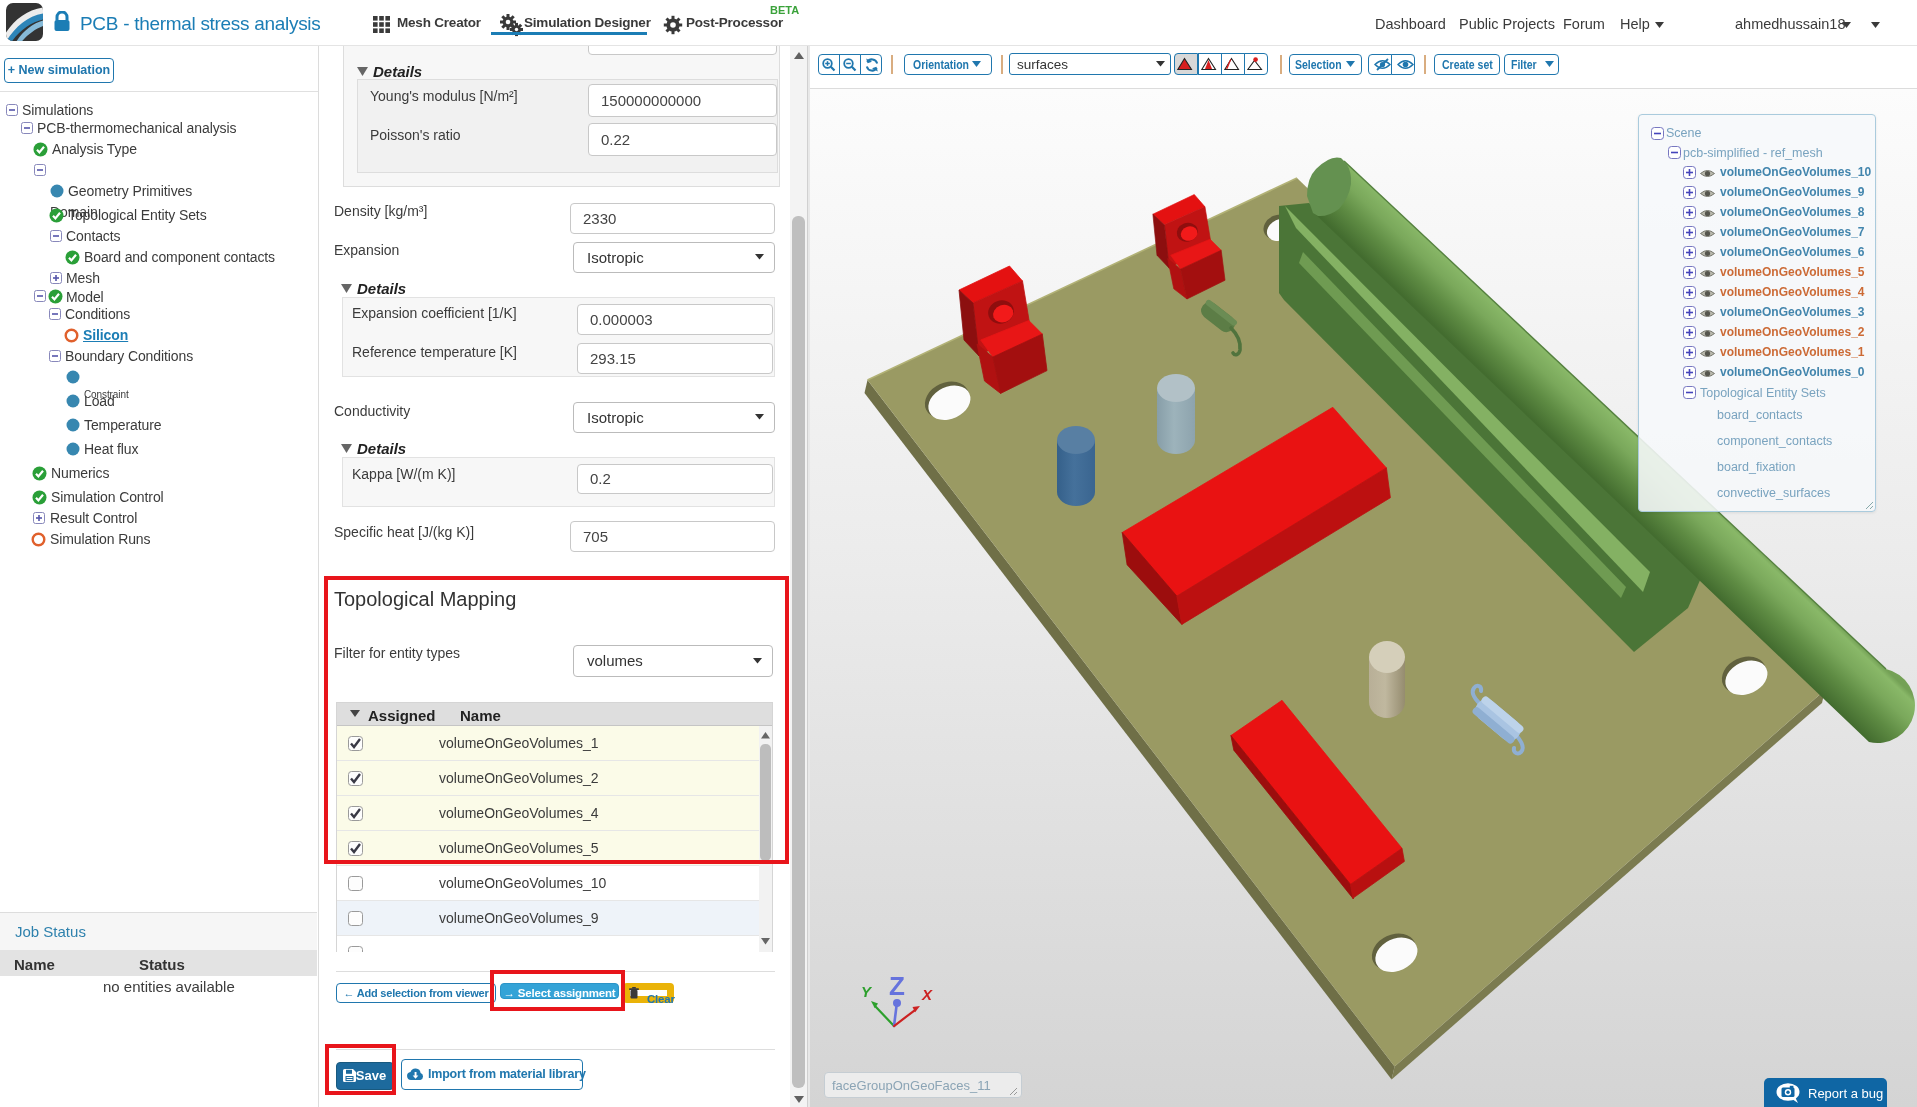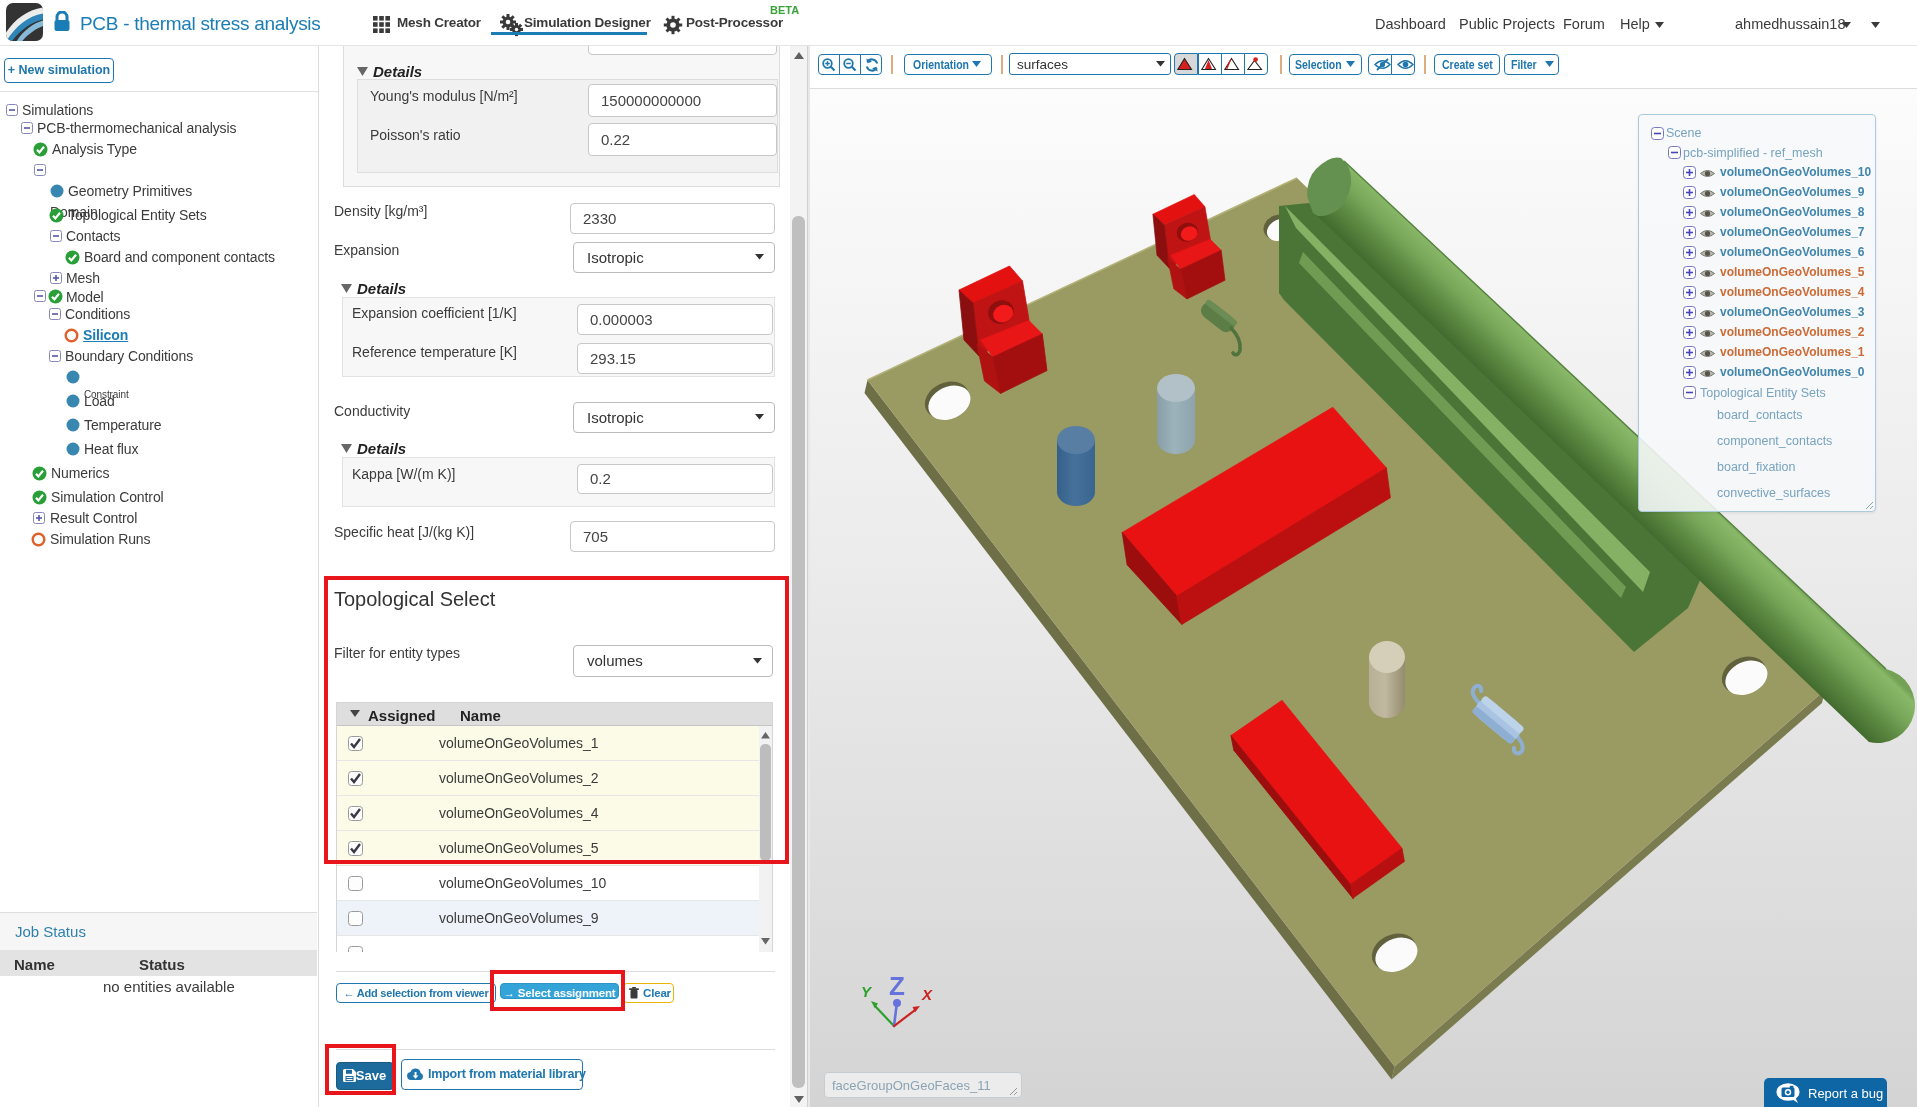--- a/index.html
+++ b/index.html
@@ -252,21 +252,21 @@
     <path d="M0,0 h11 l-5.5,9 z" fill="#666"></path>
   </svg>
 <div class="a nw" style="left:357px;top:440px;font-size:15px;font-weight:700;font-style:italic;color:#222">Details</div>
 <div class="a" style="left:342px;top:457px;width:433px;height:50px;background:#f7f7f7;border:1px solid #e2e2e2;box-sizing:border-box"></div>
 <div class="a nw" style="left:352px;top:466px;font-size:14px;">Kappa [W/(m K)]</div>
 <div class="a" style="left:577px;top:464px;width:196px;height:30px;background:#fff;border:1px solid #c8c8c8;border-radius:4px;box-sizing:border-box"></div>
 <div class="a nw" style="left:590px;top:470px;font-size:15px;color:#444">0.2</div>
 <div class="a nw" style="left:334px;top:524px;font-size:14px;">Specific heat [J/(kg K)]</div>
 <div class="a" style="left:570px;top:521px;width:205px;height:31px;background:#fff;border:1px solid #c8c8c8;border-radius:4px;box-sizing:border-box"></div>
 <div class="a nw" style="left:583px;top:528px;font-size:15px;color:#444">705</div>
-<div class="a nw" style="left:334px;top:588px;font-size:20px;color:#333">Topological Select</div>
+<div class="a nw" style="left:334px;top:588px;font-size:20px;color:#333">Topological Mapping</div>
 <div class="a nw" style="left:334px;top:645px;font-size:14px;">Filter for entity types</div>
 <div class="a" style="left:573px;top:645px;width:200px;height:32px;background:#fff;border:1px solid #bbb;border-radius:4px;box-sizing:border-box"></div>
 <div class="a nw" style="left:587px;top:652px;font-size:15px;color:#333">volumes</div>
 <svg class="a" style="left:753px;top:658px" width="9" height="6" viewBox="0 0 9 6">
     <path d="M0,0 h9 l-4.5,5.5 z" fill="#333"></path>
   </svg>
 <div class="a" style="left:336px;top:702px;width:437px;height:250px;background:#fff;border:1px solid #d5d5d5;box-sizing:border-box"></div>
 <div class="a" style="left:337px;top:703px;width:435px;height:23px;background:#dedede;border-bottom:1px solid #c5c5c5;box-sizing:border-box"></div>
 <svg class="a" style="left:350px;top:710px" width="11" height="8" viewBox="0 0 11 8">
     <path d="M0,0 h10 l-5,7 z" fill="#444"></path>
@@ -315,21 +315,21 @@
 <svg class="a" style="left:761px;top:732px" width="9" height="7" viewBox="0 0 9 7">
     <path d="M4.5,0 L9,6.5 H0 z" fill="#666"></path>
   </svg>
 <div class="a" style="left:760px;top:744px;width:11px;height:117px;background:#bdbdbd;border-radius:5px"></div>
 <svg class="a" style="left:761px;top:938px" width="9" height="7" viewBox="0 0 9 7">
     <path d="M0,0 h9 l-4.5,6.5 z" fill="#666"></path>
   </svg>
 <div class="a" style="left:336px;top:971px;width:439px;height:1px;background:#ddd"></div>
 <div class="a nw" style="left:336px;top:983px;width:160px;height:20px;background:#fff;border:1px solid #2077ae;border-radius:4px;box-sizing:border-box;color:#2077ae;font-weight:700;font-size:11px;letter-spacing:-0.2px;text-align:center;line-height:18px;">← Add selection from viewer</div>
 <div class="a nw" style="left:500px;top:983px;width:119px;height:16px;background:#34a3d7;border:1px solid #2b94c8;border-radius:4px;box-sizing:border-box;color:#fff;font-weight:700;font-size:11.5px;letter-spacing:-0.2px;text-align:center;line-height:18px;">→ Select assignment</div>
-<div class="a nw" style="left:623px;top:983px;width:51px;height:20px;background:#fff;border:1px solid #eab308;border-radius:4px;box-sizing:border-box;color:#2077ae;font-weight:700;font-size:11.5px;letter-spacing:-0.2px;text-align:center;line-height:18px;padding-left:17px;">Clear</div>
+<div class="a nw" style="left:623px;top:983px;width:51px;height:20px;background:#fff;border:7px solid #eab308;border-radius:4px;box-sizing:border-box;color:#2077ae;font-weight:700;font-size:11.5px;letter-spacing:-0.2px;text-align:center;line-height:18px;padding-left:17px;">Clear</div>
 <svg class="a" style="left:629px;top:987px;z-index:5" width="10" height="12" viewBox="0 0 10 12">
 <rect x="1.5" y="3" width="7" height="8.5" rx="1" fill="#3a3a3a"></rect>
 <rect x="0" y="1.2" width="10" height="1.8" rx="0.8" fill="#3a3a3a"></rect>
 <rect x="3.2" y="0" width="3.6" height="1.6" fill="#3a3a3a"></rect>
   </svg>
 <div class="a" style="left:336px;top:1049px;width:439px;height:1px;background:#ddd"></div>
 <div class="a nw" style="left:336px;top:1062px;width:58px;height:28px;background:#1d6a9d;border:1px solid #18597f;
  border-radius:4px;box-sizing:border-box;color:#fff;font-weight:700;font-size:13px;text-align:center;line-height:26px;padding-left:12px">Save</div>
 <svg class="a" style="left:343px;top:1069px" width="13" height="13" viewBox="0 0 13 13">
 <path d="M0,1.5 A1.5,1.5 0 0 1 1.5,0 H10 L13,3 V11.5 A1.5,1.5 0 0 1 11.5,13 H1.5 A1.5,1.5 0 0 1 0,11.5 Z" fill="#fff"></path>

